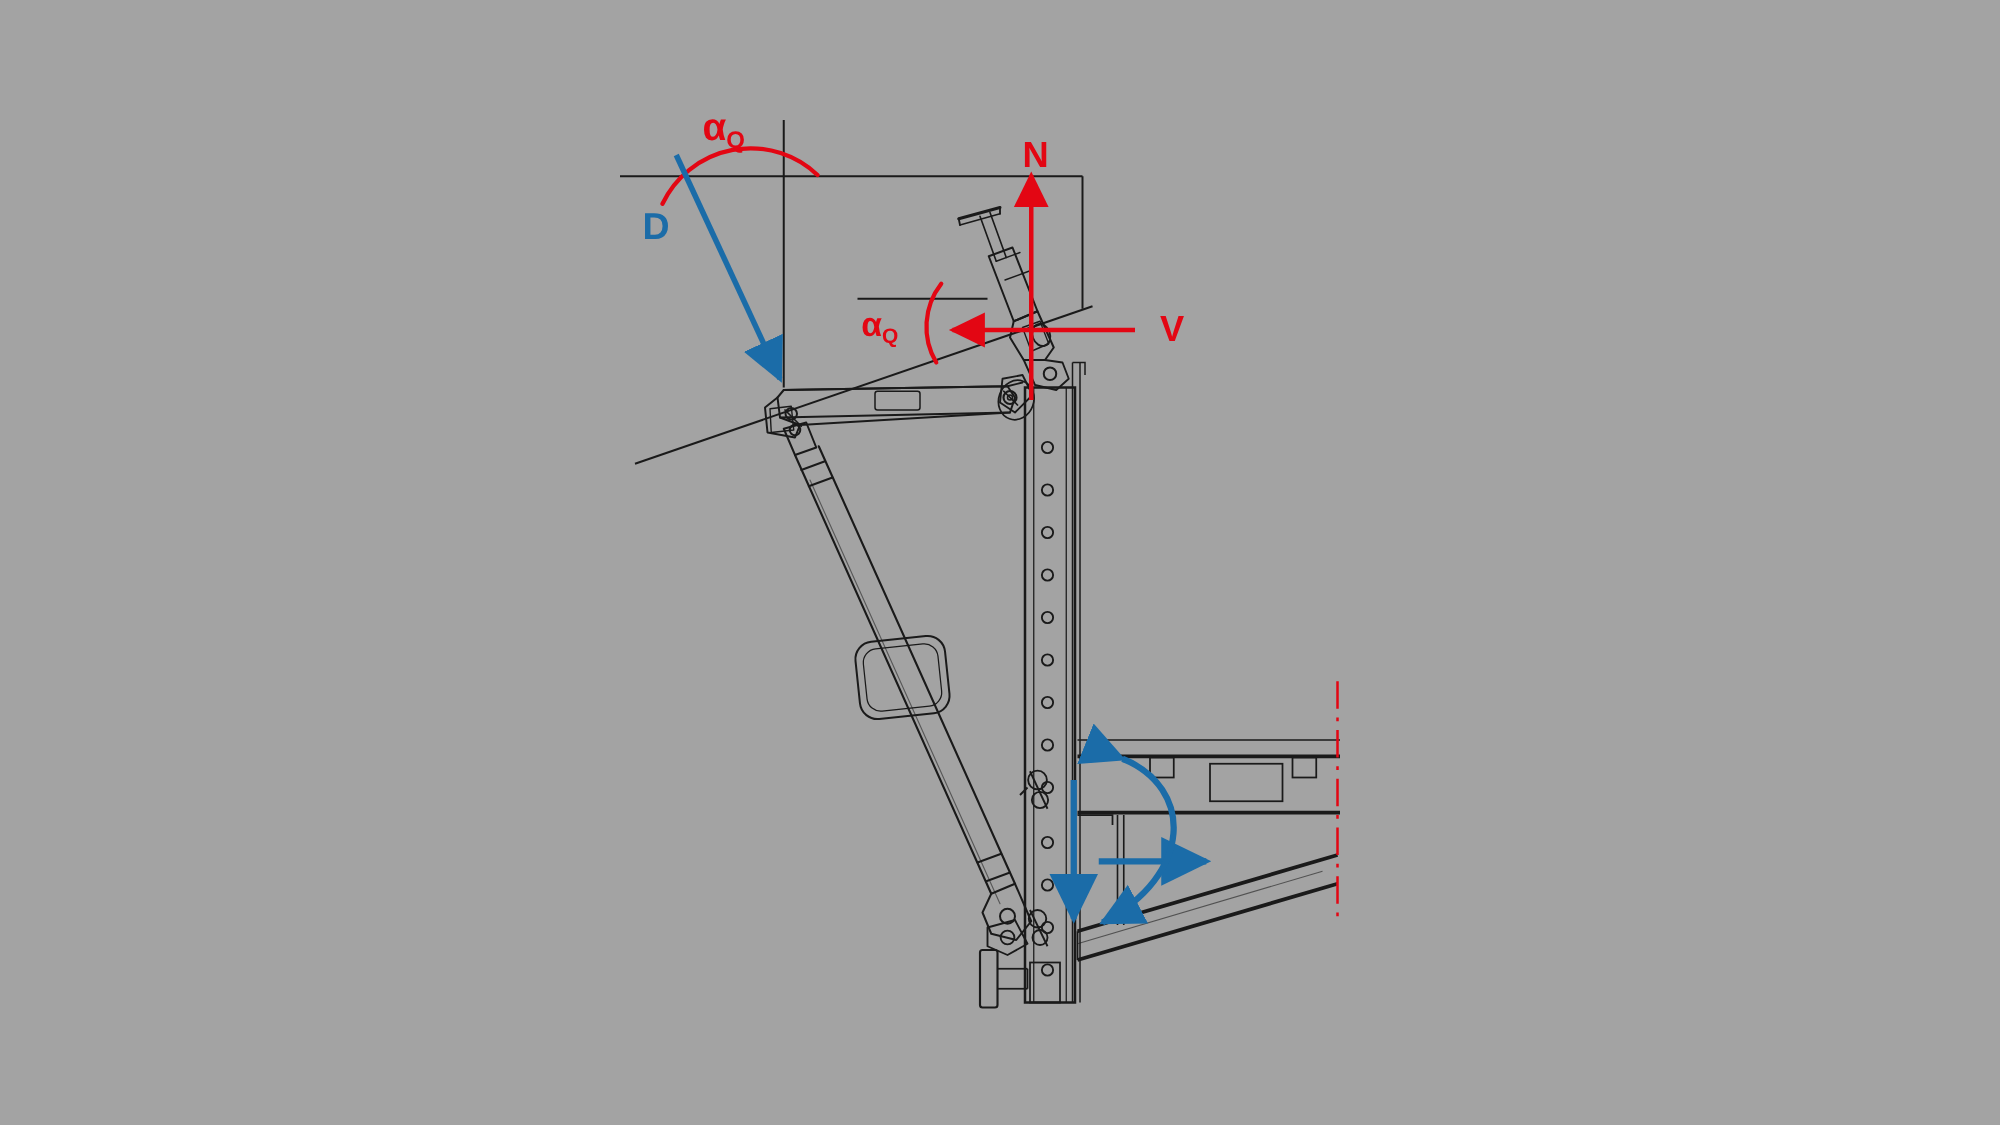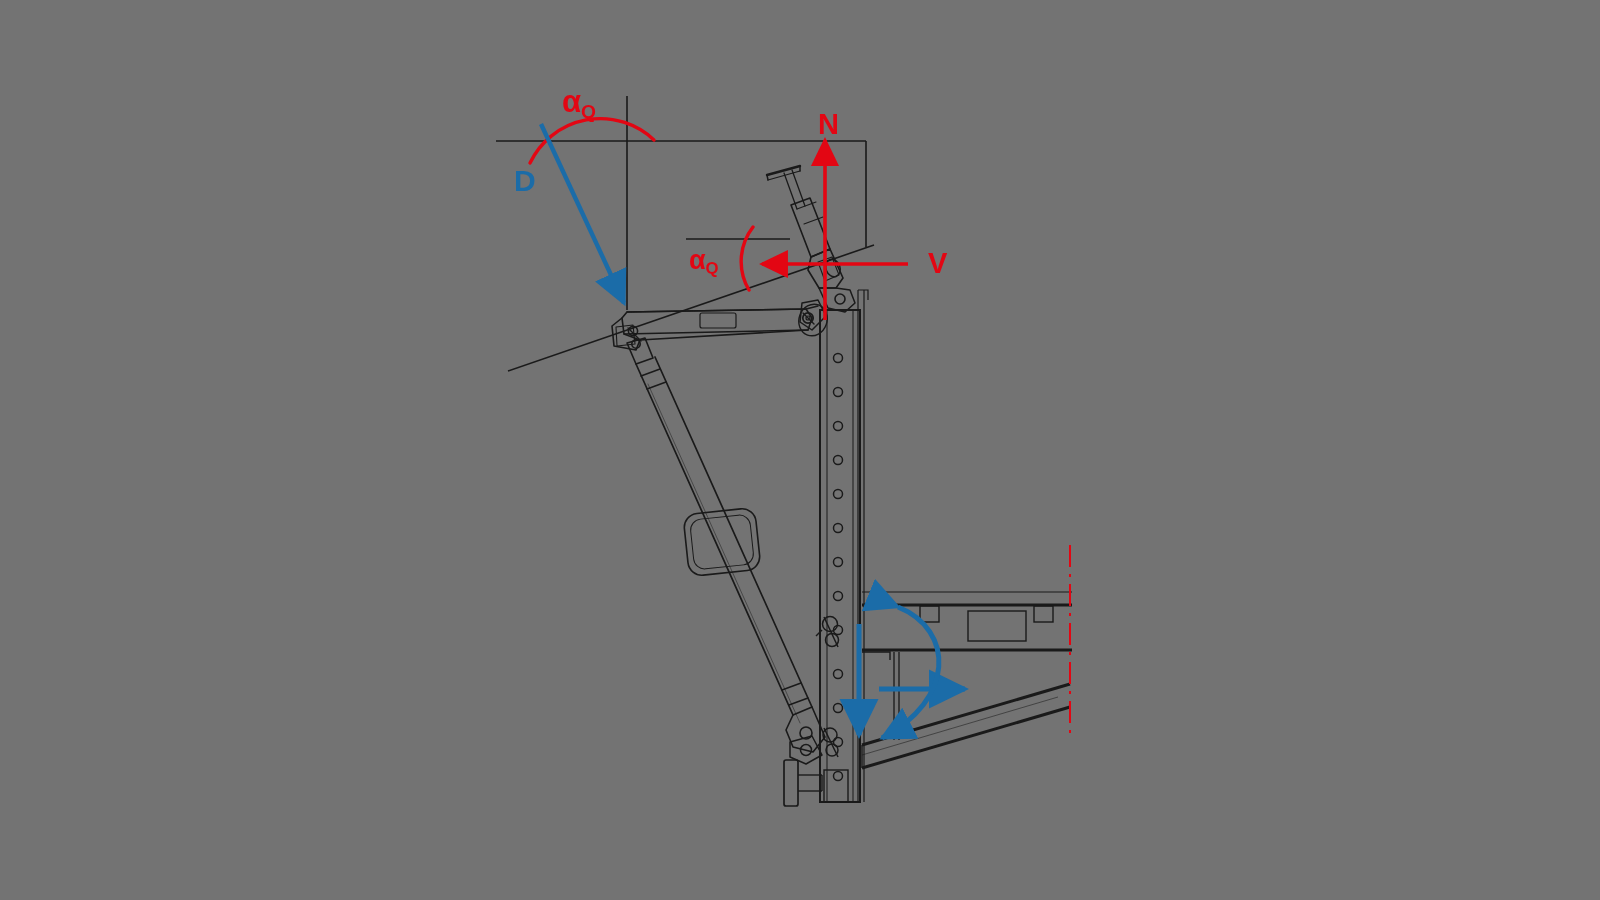--- a/index.html
+++ b/index.html
@@ -4,21 +4,21 @@
 <title>Force diagram</title>
 <style>
   html,body{margin:0;padding:0;background:#ffffff;}
   body{
     width:1600px;height:900px;overflow:hidden;
     font-family:"Liberation Sans", sans-serif;
     position:relative;
   }
   #stage{
     position:absolute;left:0;top:0;width:1600px;height:900px;
-    background:#737373;
+    background:#a3a3a3;
   }
   svg.dwg{position:absolute;left:0;top:0;width:1600px;height:900px;display:block;}
   .lbl{
     font-family:"Liberation Sans", sans-serif;
     font-weight:bold;
     dominant-baseline:middle;
   }
   .lbl-red{fill:#E30613;}
   .lbl-blue{fill:#1B6CA8;}
   .sub{font-size:0.62em;}

